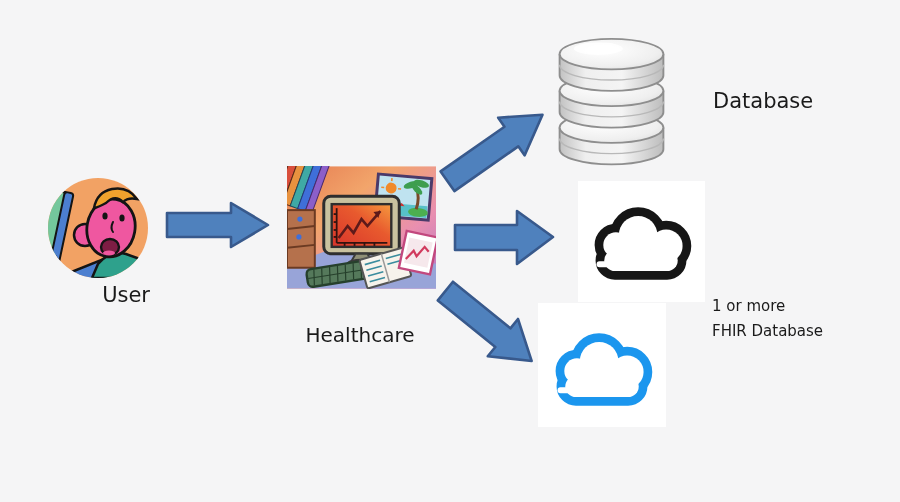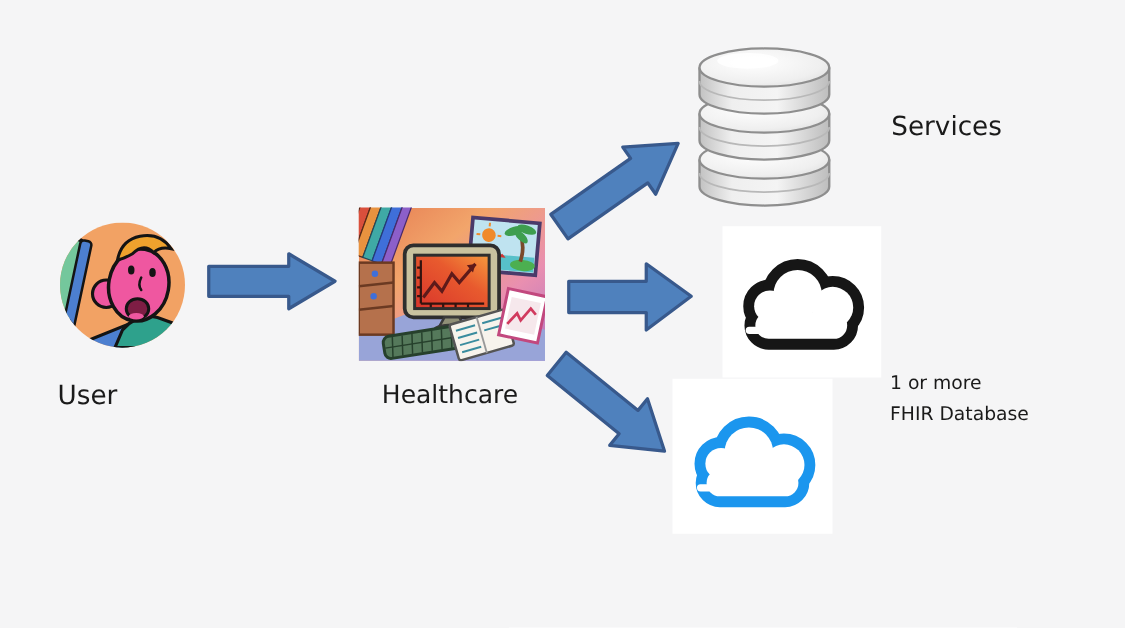--- a/index.html
+++ b/index.html
@@ -16,22 +16,22 @@
     position:relative;width:900px;height:502px;background:var(--page-bg);
     overflow:hidden;
   }
   .abs{position:absolute;}
   .label{
     color:var(--label);
     font-family:"DejaVu Sans", sans-serif;
     line-height:1.15;
     white-space:nowrap;
   }
-  .label.center{text-align:center;white-space:normal;}
-  .user-label{left:46px;top:304px;width:104px;font-size:21px;text-align:left;}
+  .label.center{text-align:center;white-space:normal;margin-top:20px;}
+  .user-label{left:46px;top:283px;width:104px;font-size:21px;text-align:right;}
   .app-label{left:285px;top:304px;width:150px;font-size:20px;line-height:22px;}
   .db-label{left:713px;top:89px;font-size:21px;}
   .fhir-label{left:712px;top:294px;font-size:15px;line-height:25px;}
 
   .arrow{position:absolute;transform-origin:center center;}
   .arrow svg{display:block;}
   .arrow polygon{fill:var(--arrow-fill);stroke:var(--arrow-stroke);stroke-width:2.6;stroke-linejoin:round;}
 
   .cloud-box{position:absolute;background:#ffffff;}
   .cloud-box svg{position:absolute;display:block;}
@@ -257,21 +257,21 @@
       </g>
 
       <g class="db-stroke" fill="url(#dbside)">
         <path d="M7 19 v24 a55 17 0 0 0 110 0 v-24"></path>
         <path d="M7 31 a55 17 0 0 0 110 0" fill="none" stroke="#B8B8B8" stroke-width="1.6"></path>
         <ellipse cx="62" cy="19" rx="55" ry="17" fill="url(#dbtop)"></ellipse>
         <ellipse cx="48" cy="13" rx="26" ry="7" fill="#FFFFFF" opacity="0.85" stroke="none"></ellipse>
       </g>
     </svg>
   </div>
-  <div class="abs label db-label">Services</div>
+  <div class="abs label db-label">Database</div>
 
   <div class="cloud-box" style="left:578px;top:181px;width:127px;height:121px;">
     <svg class="cloud cloud-black-icon" style="left:5px;top:20px;" width="116" height="84" viewBox="0 0 120 86">
       <g class="pass">
         <rect x="22" y="50" width="76" height="22" rx="11"></rect>
         <circle cx="34" cy="45" r="13"></circle>
         <circle cx="57" cy="35" r="20"></circle>
         <circle cx="86" cy="46" r="17"></circle>
       </g>
       <g class="fillpass">

